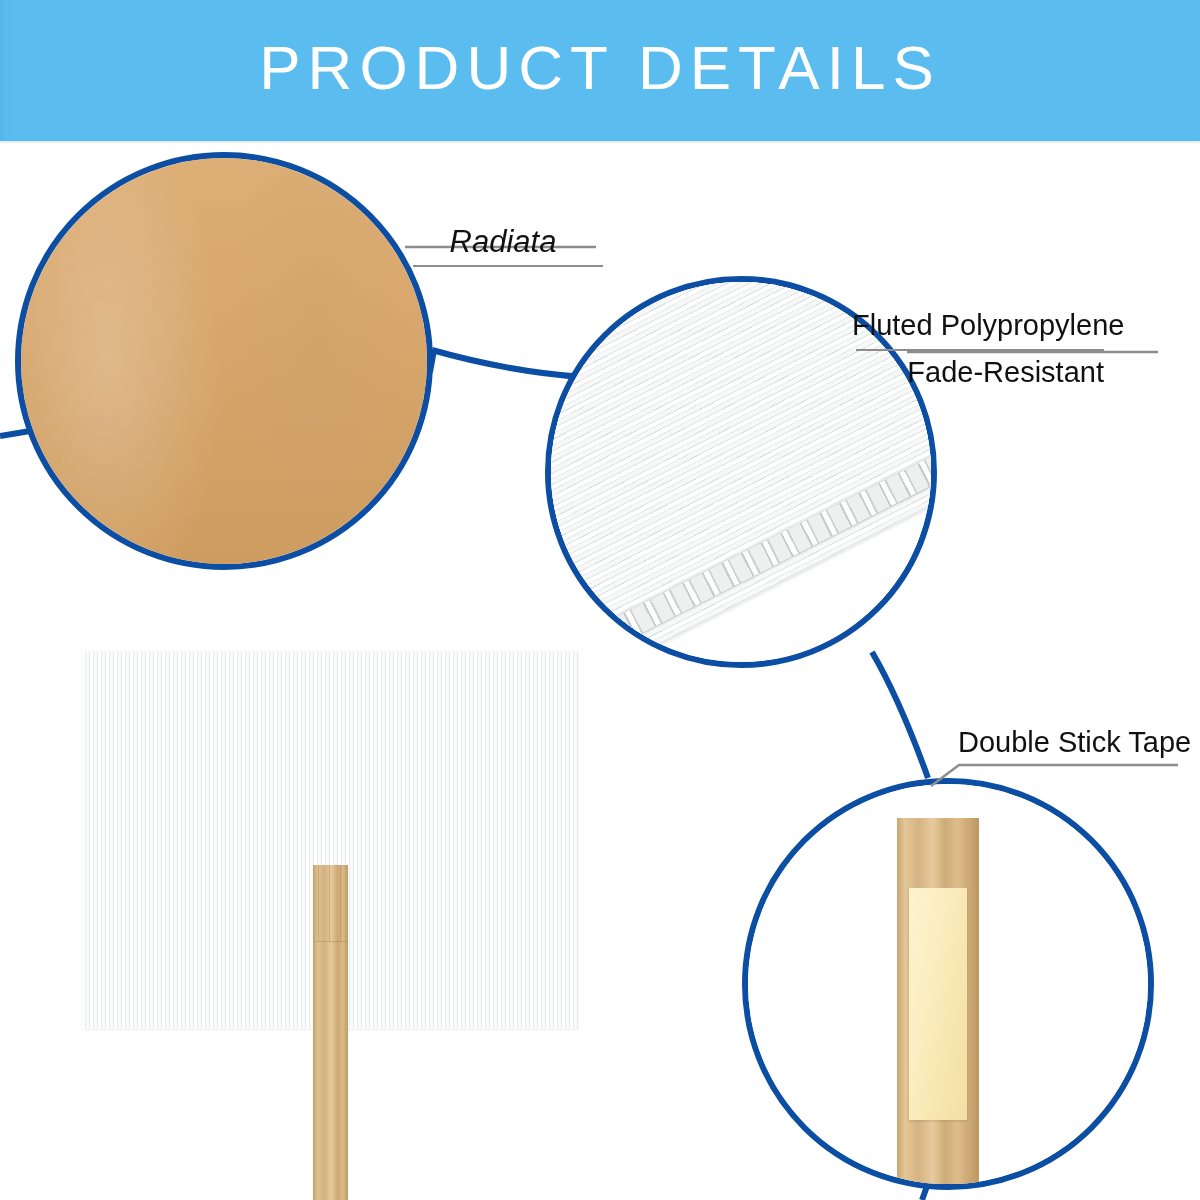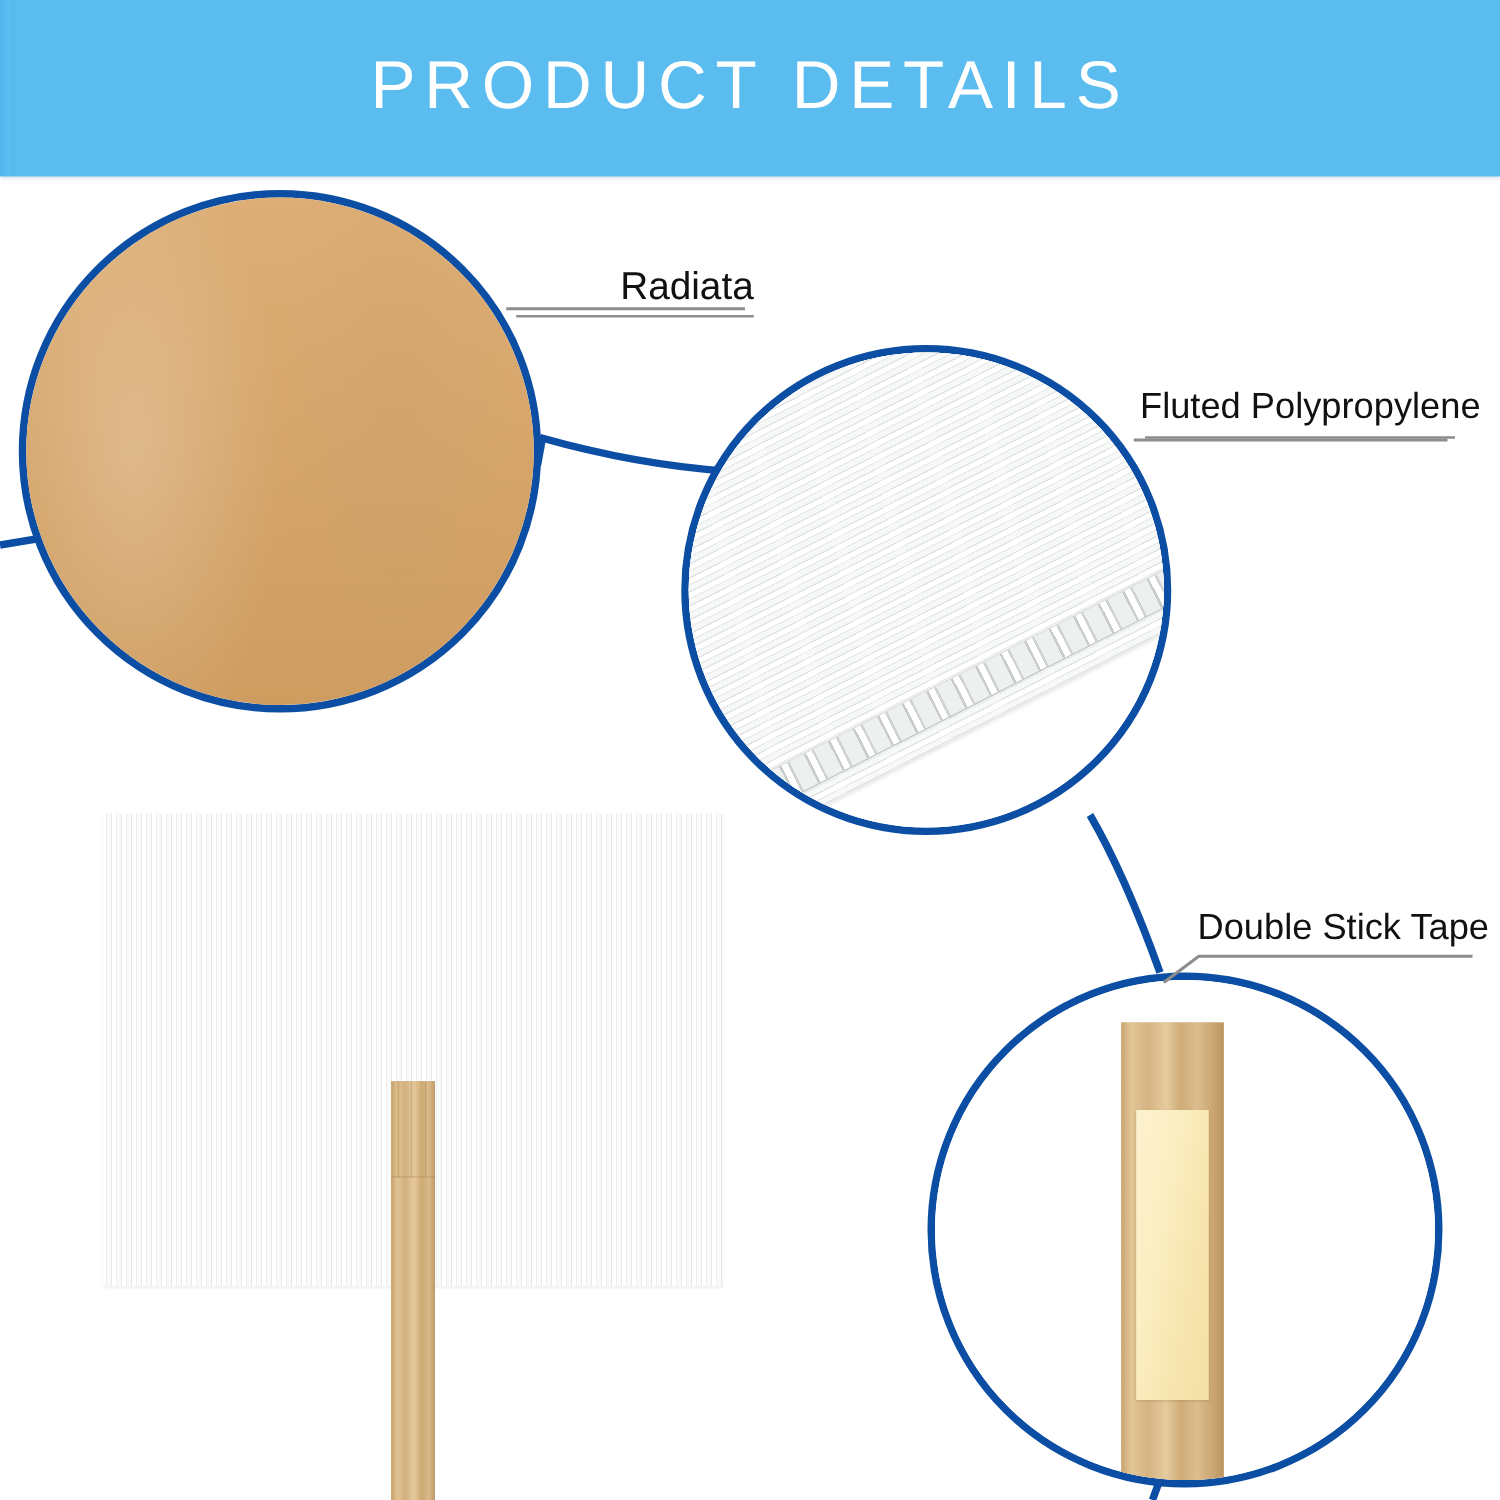--- a/index.html
+++ b/index.html
@@ -16,21 +16,21 @@
   .header-bar{
     position:absolute;left:0;top:0;width:1200px;height:141px;
     background:#5bbcef;
     background-image:linear-gradient(90deg,#53b6ec 0px,#53b6ec 3px,#5bbcef 4px,#5bbcef 8px,#57b9ee 9px,#57b9ee 12px,#5bbcef 13px,#5bbcef 100%);
     box-shadow:0 1px 3px rgba(120,160,190,.35);
   }
   .header-title{
     position:absolute;left:0;top:0;width:1200px;height:141px;
     display:flex;align-items:center;justify-content:center;
     color:#ffffff;
-    font-size:54px;
+    font-size:62px;
     font-weight:400;
     letter-spacing:7px;
     line-height:1;
     padding-bottom:6px;
     box-sizing:border-box;
     white-space:nowrap;
     font-family:"Liberation Sans","DejaVu Sans",sans-serif;
   }
 
   
@@ -154,25 +154,25 @@
       rgba(150,112,60,.30) 5px, rgba(150,112,60,.30) 6px,
       rgba(150,112,60,.0) 6px, rgba(150,112,60,.0) 11px);
     border-bottom:1px solid rgba(150,112,60,.28);
   }
 
   
   .callout{position:absolute;color:#111111;}
   .callout .line{white-space:nowrap;line-height:1.16;}
   .divider{height:2px;background:#8d8d8d;}
 
-  #callout-wood{left:403px;top:211px;width:200px;text-align:right;}
+  #callout-wood{left:403px;top:224px;width:200px;text-align:center;font-style:italic;}
   #callout-wood .line{font-size:31px;}
   #callout-wood .divider{width:190px;margin:5px 0 4px auto;}
 
-  #callout-flute{left:912px;top:309px;width:252px;text-align:right;}
+  #callout-flute{left:852px;top:309px;width:252px;text-align:right;}
   #callout-flute .line{font-size:29px;}
   #callout-flute .divider{width:248px;margin:6px 0 5px auto;}
 
   #callout-tape{left:958px;top:726px;width:218px;text-align:left;}
   #callout-tape .line{font-size:29px;}
 </style>
 </head>
 <body>
 
 <div id="stage">
@@ -222,19 +222,20 @@
   </svg>
 
   <div class="callout" id="callout-wood">
     <div class="line">Radiata</div>
     <div class="divider"></div>
   </div>
 
   <div class="callout" id="callout-flute">
     <div class="line">Fluted Polypropylene</div>
     <div class="divider"></div>
+    <div class="line">Fade-Resistant</div>
   </div>
 
   <div class="callout" id="callout-tape">
     <div class="line">Double Stick Tape</div>
   </div>
 
 </div>
 
 </body></html>

